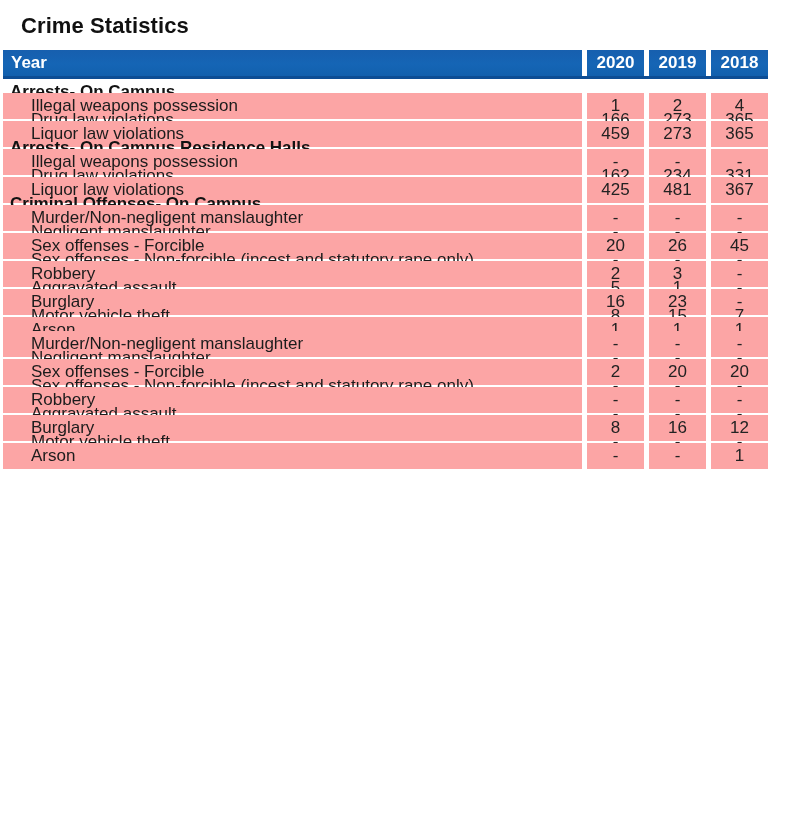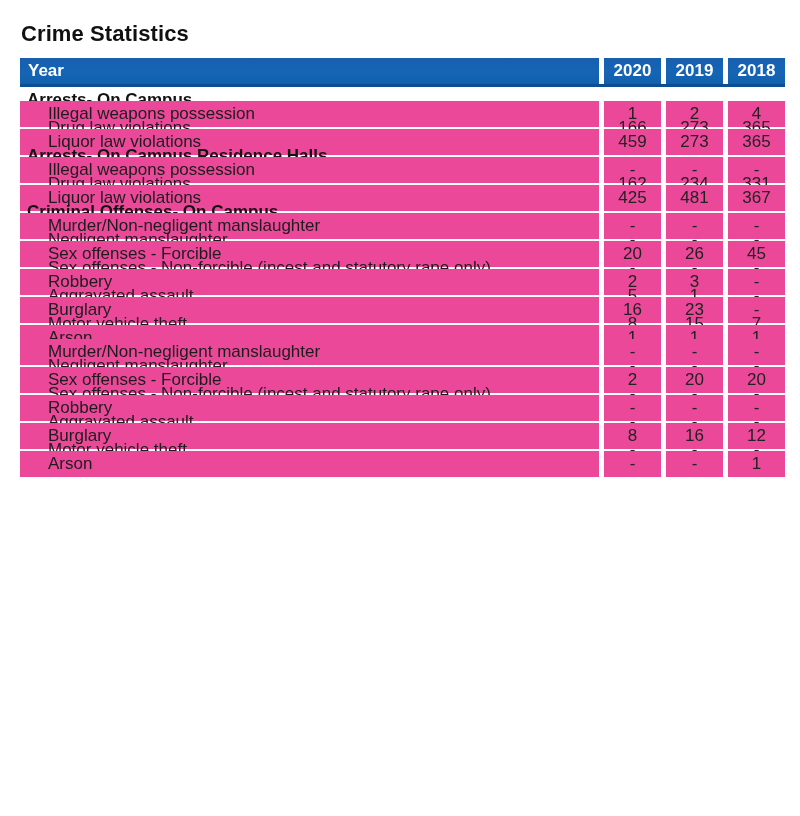--- a/index.html
+++ b/index.html
@@ -3,29 +3,29 @@
 <meta charset="utf-8">
 <style>
   * { margin: 0; padding: 0; box-sizing: border-box; }
   html, body { background: #ffffff; }
   body {
     width: 800px; height: 816px;
     font-family: "Liberation Sans", sans-serif;
     color: #1c1c1c;
     overflow: hidden;
   }
-  .page { width: 800px; height: 816px; padding-top: 21px; }
+  .page { width: 800px; height: 816px; padding-top: 13px; }
   .page-title {
     font-size: 22px;
     font-weight: 700;
     color: #111111;
     margin: 0 0 11px 21px;
     letter-spacing: 0.1px;
   }
-  .tbl { width: 765px; margin-left: 20px; }
+  .tbl { width: 765px; margin-left: 3px; }
   .row {
     display: grid;
     grid-template-columns: 1fr 57px 57px 57px;
     column-gap: 5px;
     height: 14px;
     background: #ffffff;
   }
   .cell {
     height: 26px;
     line-height: 26px;
@@ -45,21 +45,21 @@
     font-weight: 700;
   }
   .header-row .label { padding-left: 8px; }
   
   .item-row .label { padding-left: 28px; }
   .section-row .label {
     padding-left: 7px;
     font-weight: 700;
     color: #121212;
   }
-  .row.stripe .cell { background: #ec4899; }
+  .row.stripe .cell { background: #fca5a5; }
   .item-row .num { color: #222222; }
 </style>
 </head>
 <body>
 
 <div class="page">
   <h1 class="page-title">Crime Statistics</h1>
 
   <div class="tbl">
     <div class="row header-row">

